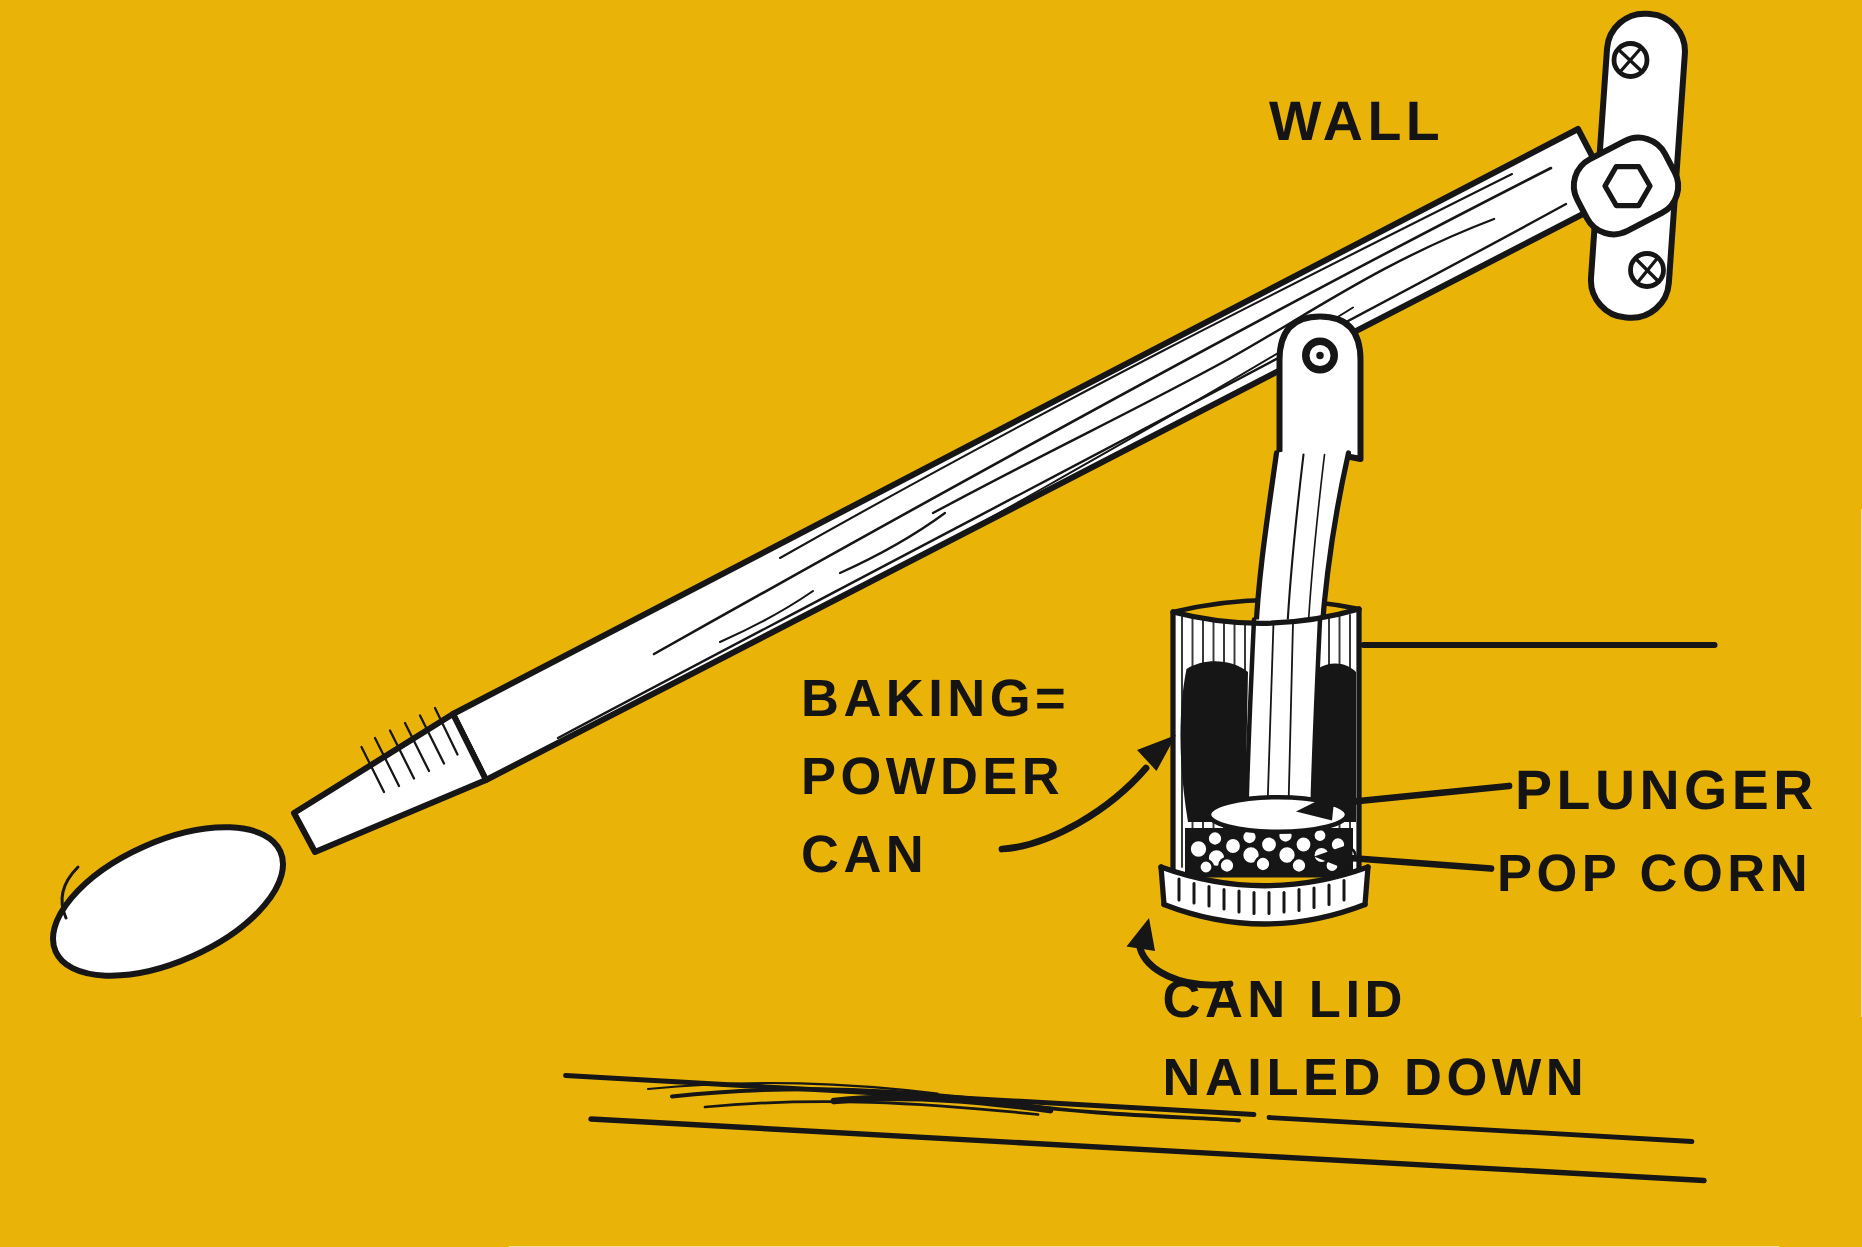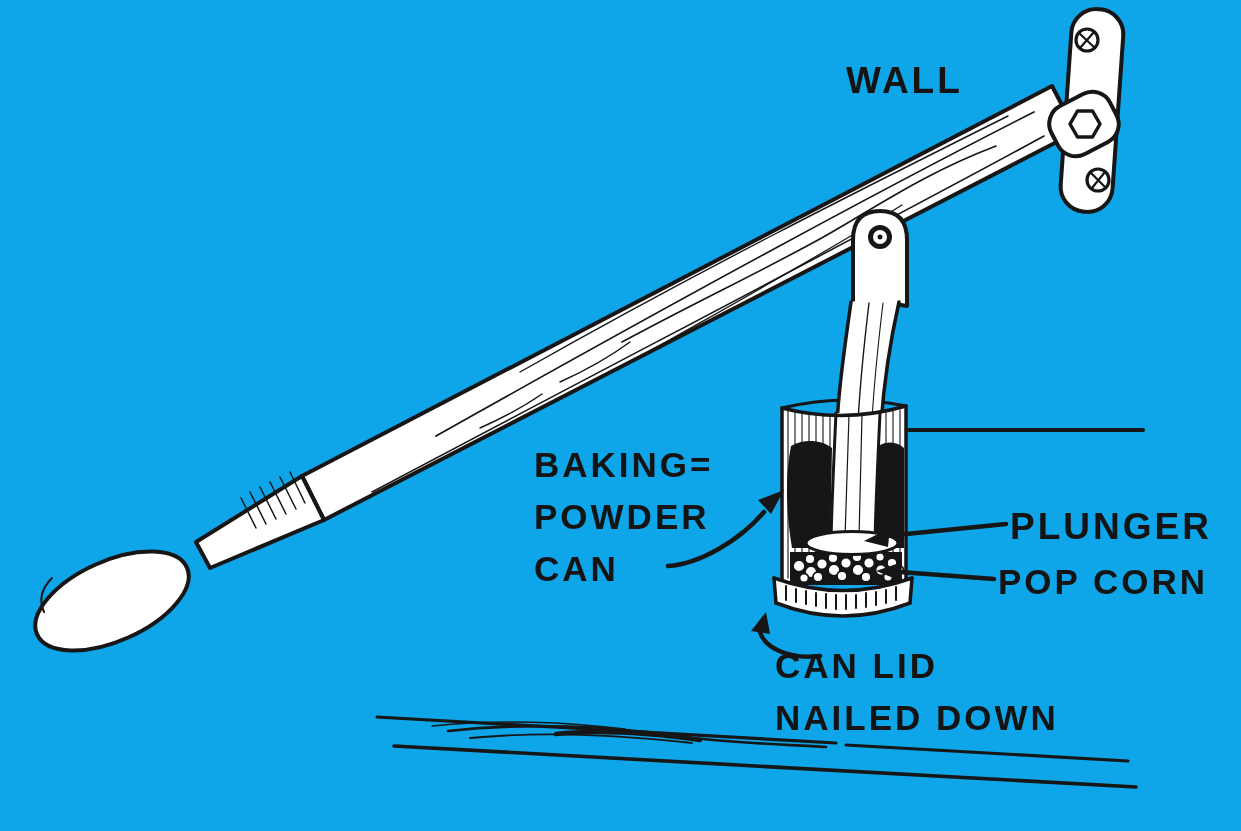--- a/index.html
+++ b/index.html
@@ -1,20 +1,20 @@
 <!DOCTYPE html>
 <html><head>
 <meta charset="utf-8">
 <style>
   html, body { margin: 0; padding: 0; background: #ffffff; }
   .canvas {
     position: relative;
     width: 1241px;
     height: 831px;
-    background: #0ea5e9;
+    background: #eab308;
     overflow: hidden;
     text-align: right;
   }
   svg { display: block; }
   .ink  { stroke: #161616; fill: none; stroke-linecap: round; stroke-linejoin: round; }
   .fillw { fill: #ffffff; }
   .fillb { fill: #161616; stroke: none; }
   text.lbl {
     font-family: "Liberation Sans", "DejaVu Sans", sans-serif;
     font-weight: 700;

